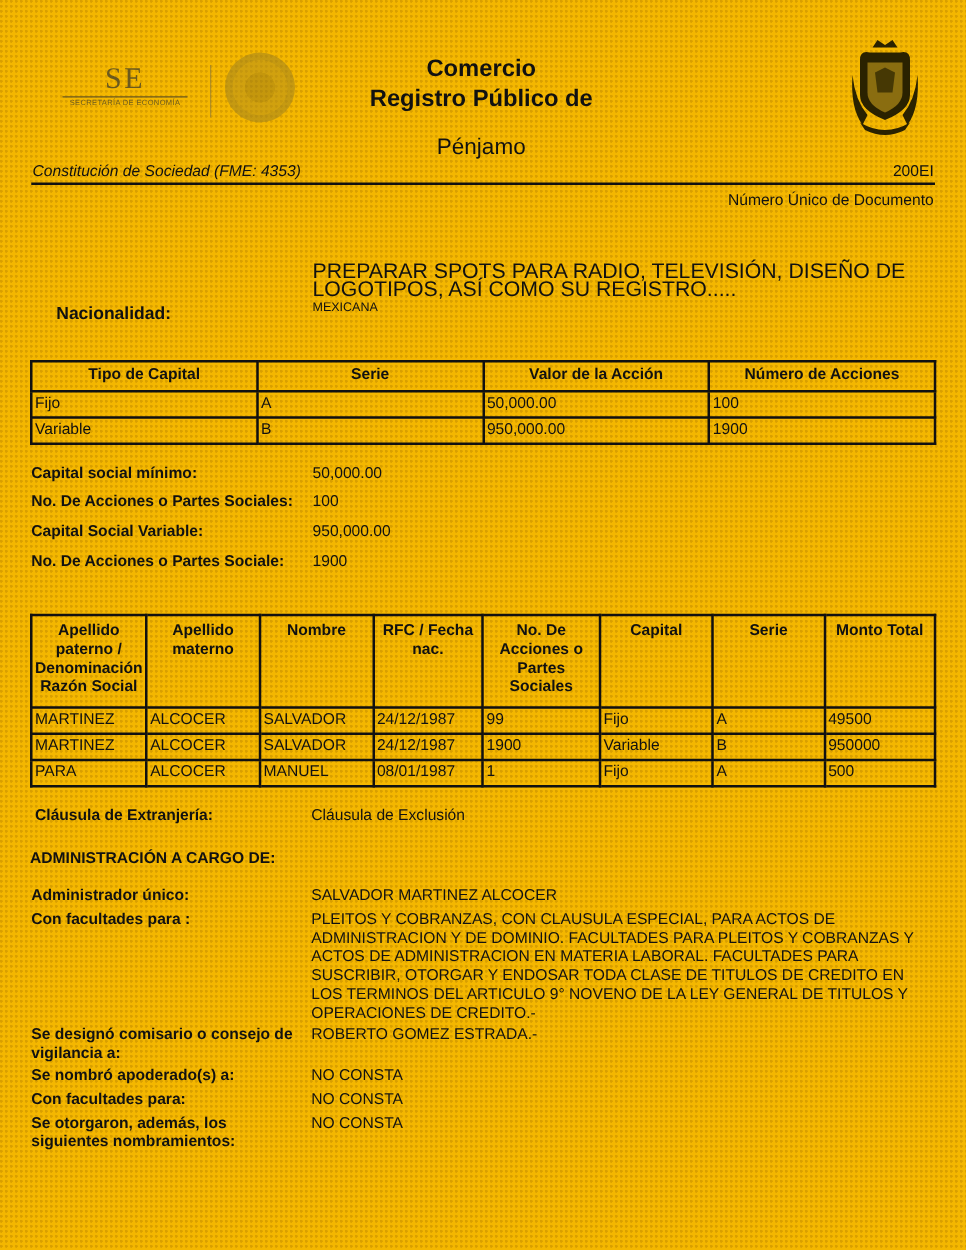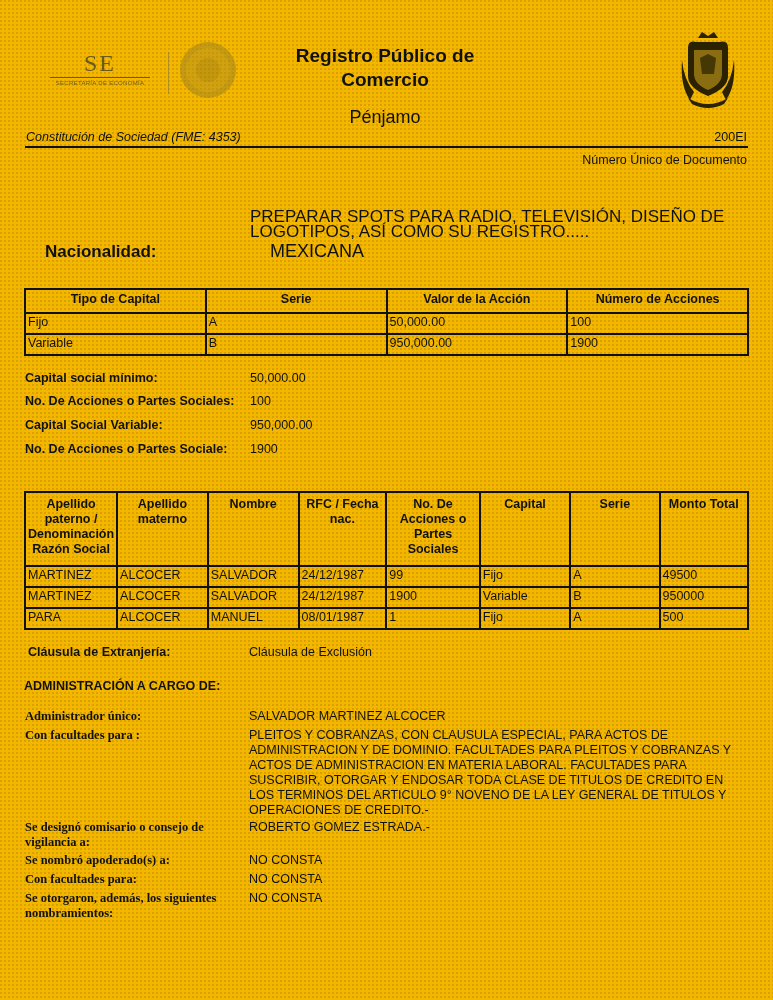--- a/index.html
+++ b/index.html
@@ -26,22 +26,22 @@
   #title { left: 250px; top: 44px; width: 270px; text-align: center; font-size: 19px; font-weight: bold; line-height: 24px; }
   #city { left: 250px; top: 107px; width: 270px; text-align: center; font-size: 18px; }
   #coat-of-arms { left: 680px; top: 30px; width: 56px; height: 80px; }
 
   #doc-type { left: 26px; top: 130px; font-size: 12.5px; font-style: italic; }
   #doc-number { right: 26px; top: 130px; font-size: 12.5px; text-align: center; }
   #header-rule { left: 25px; top: 146px; width: 723px; height: 2px; background: #111; }
   #doc-number-label { right: 26px; top: 153px; font-size: 12.5px; }
 
   #objeto { left: 250px; top: 209px; width: 490px; font-size: 17px; line-height: 15px; }
-  #nacionalidad-label { left: 25px; top: 242px; font-size: 17px; font-weight: bold; padding-left: 20px; }
-  #nacionalidad-value { left: 250px; top: 241px; font-size: 18px; margin-left: 20px; }
+  #nacionalidad-label { left: 25px; top: 242px; font-size: 14px; font-weight: bold; padding-left: 20px; }
+  #nacionalidad-value { left: 250px; top: 241px; font-size: 10px; }
 
   table { border-collapse: collapse; position: absolute; font-size: 12.5px; }
   table td, table th { border: 2px solid #111; padding: 1px 2px; vertical-align: top; }
   table th { font-weight: bold; text-align: center; }
   #capital-table { left: 24px; top: 288px; width: 725px; }
   #capital-table th { height: 18px; padding: 2px 2px; }
   #capital-table td { height: 17px; }
 
   .kv { position: absolute; left: 25px; font-size: 12.5px; }
   .kv .k { position: absolute; left: 0; font-weight: bold; white-space: nowrap; }
@@ -49,37 +49,37 @@
 
   #socios-table { left: 24px; top: 491px; width: 725px; }
   #socios-table th { height: 64px; line-height: 15px; padding: 4px 2px; }
   #socios-table td { height: 17px; }
 
   #clausula-label { left: 28px; top: 645px; font-size: 12.5px; font-weight: bold; }
   #clausula-value { left: 249px; top: 645px; font-size: 12.5px; }
   #admin-heading { left: 24px; top: 679px; font-size: 12.5px; font-weight: bold; }
 
   .row2 { position: absolute; font-size: 12.5px; line-height: 15px; }
-  .row2 .k { position: absolute; left: 25px; width: 218px; font-weight: bold; font-family: Liberation Serif, serif; }
+  .row2 .k { position: absolute; left: 25px; width: 218px; font-weight: bold; }
   .row2 .v { position: absolute; left: 249px; width: 500px; }
 </style>
 </head>
 <body>
 
 <div id="se-logo" class="abs">
   <div class="se">SE</div>
   <div class="rule"></div>
   <div class="sub">SECRETARÍA DE ECONOMÍA</div>
 </div>
 <div id="se-sep" class="abs"></div>
 <div id="eagle-seal" class="abs"></div>
 
 <div id="title" class="abs">
+  <div>Comercio</div>
   <div>Registro Público de</div>
-  <div>Comercio</div>
 </div>
 <div id="city" class="abs">Pénjamo</div>
 
 <div id="coat-of-arms" class="abs">
   <svg width="56" height="80" viewBox="0 0 56 80">
     <path d="M18 8 L22 2 L28 6 L34 2 L38 8 Z" fill="#2a2200"></path>
     <path d="M8 18 Q8 10 16 12 L40 12 Q48 10 48 18 L48 46 Q48 58 28 66 Q8 58 8 46 Z" fill="#2a2200"></path>
     <path d="M14 20 L42 20 L42 44 Q42 54 28 60 Q14 54 14 44 Z" fill="#8a6d10"></path>
     <path d="M20 28 L28 24 L36 28 L34 44 L22 44 Z" fill="#2a2200" opacity=".7"></path>
     <path d="M2 30 Q4 50 14 62 L10 70 Q0 56 2 30 Z" fill="#2a2200"></path>

